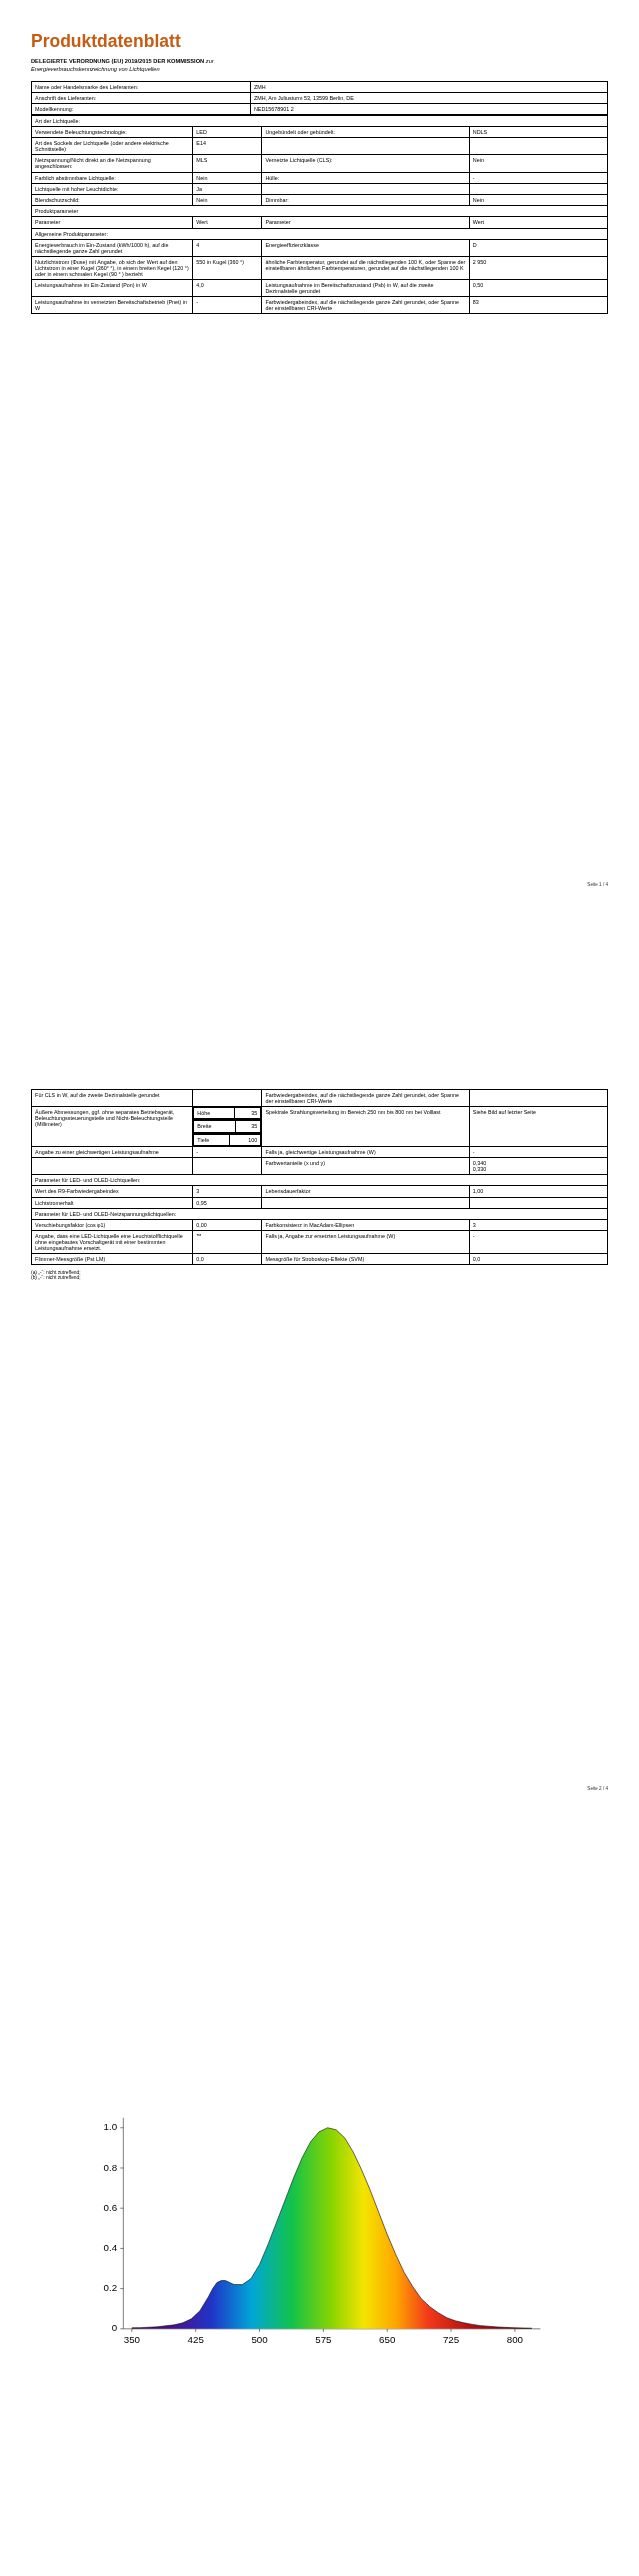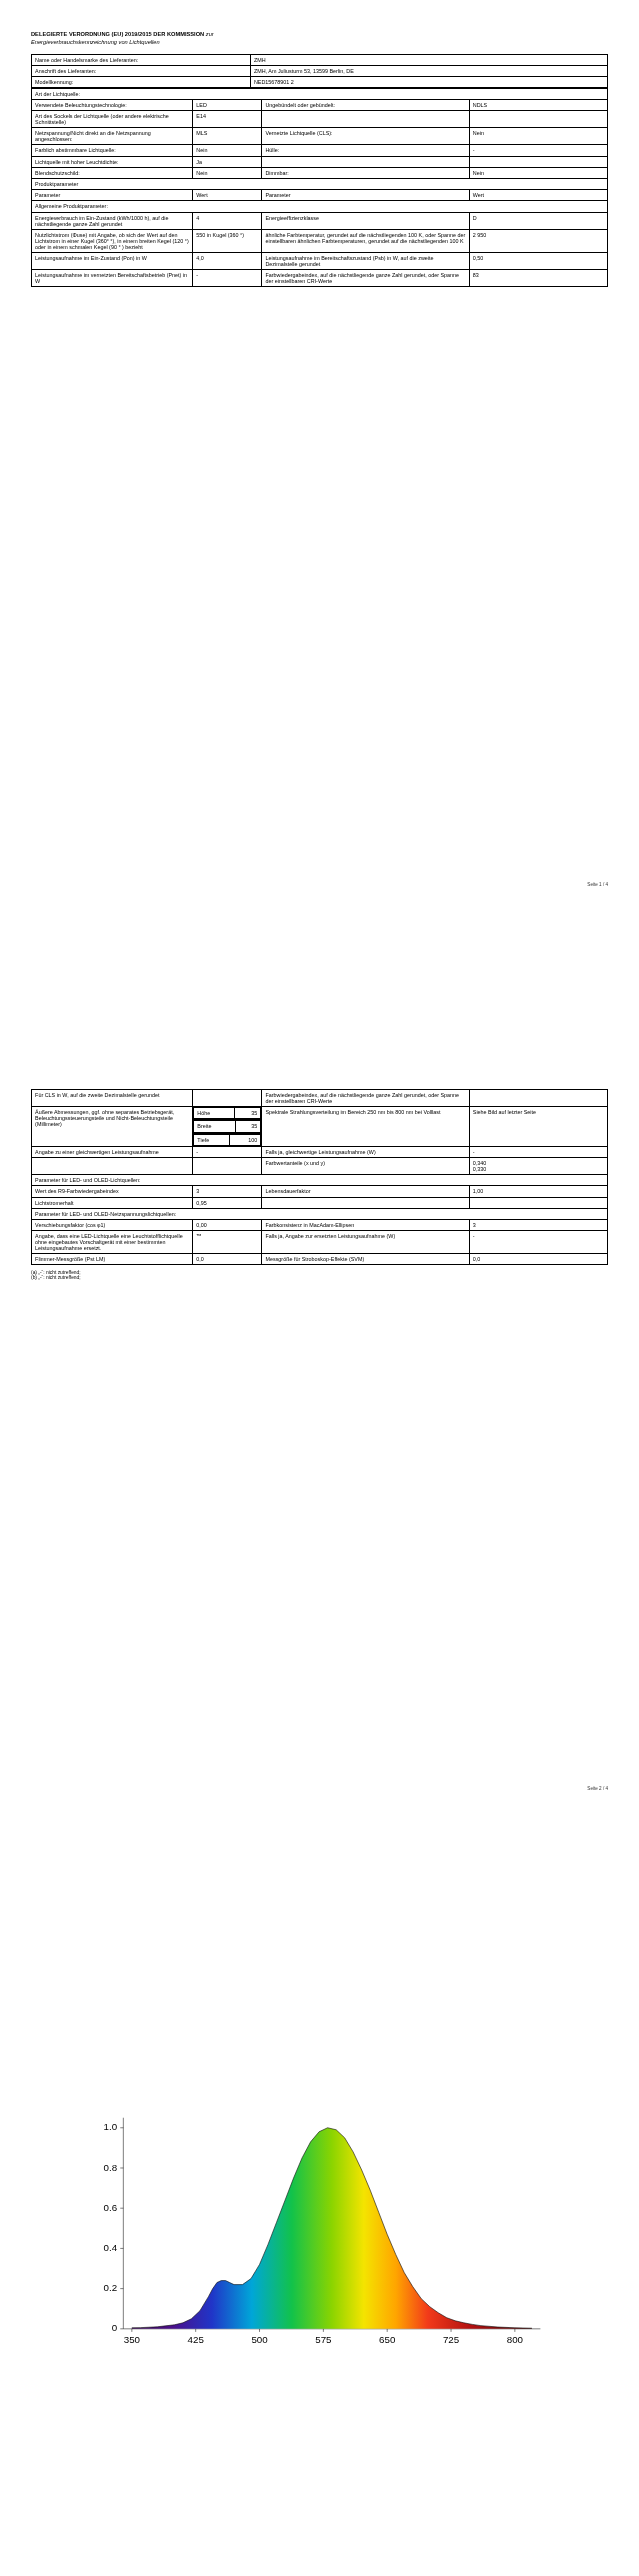--- a/index.html
+++ b/index.html
@@ -77,20 +77,21 @@
   }
   .chart-svg { display:block; }
   .tbl-noborder td { border:none; padding:1px 2.1px; }
 </style>
 </head>
 <body>
 
 <div class="page">
   <div class="sheet">
 
+    <h1 class="title">Produktdatenblatt</h1>
 
     <div class="subtitle">
       <span class="reg">DELEGIERTE VERORDNUNG (EU) 2019/2015 DER KOMMISSION</span><span class="ital"> zur</span><br>
       <span class="ital">Energieverbrauchskennzeichnung von Lichtquellen</span>
     </div>
 
     <table class="grid">
       <tbody>
           <tr>
         <td class="b" style="width:38%">Name oder Handelsmarke des Lieferanten:</td>

